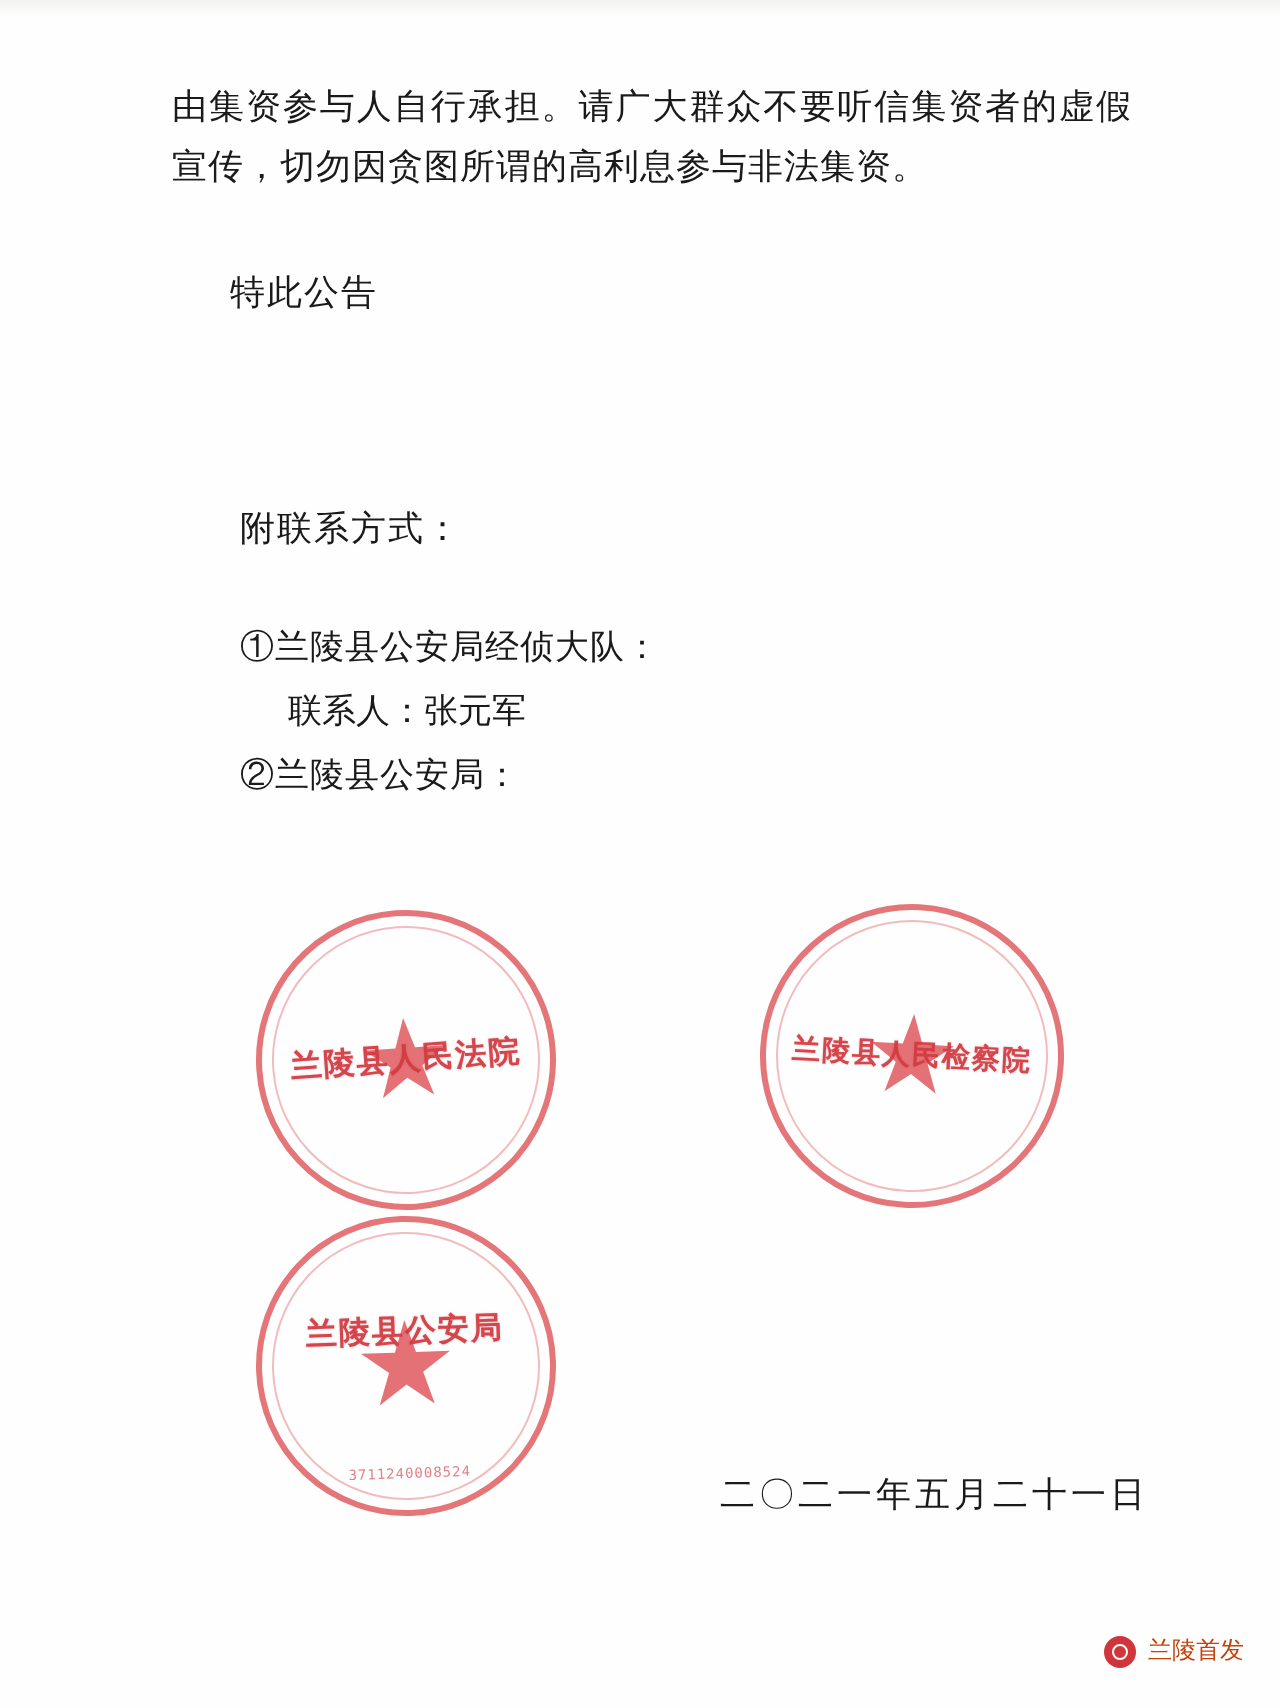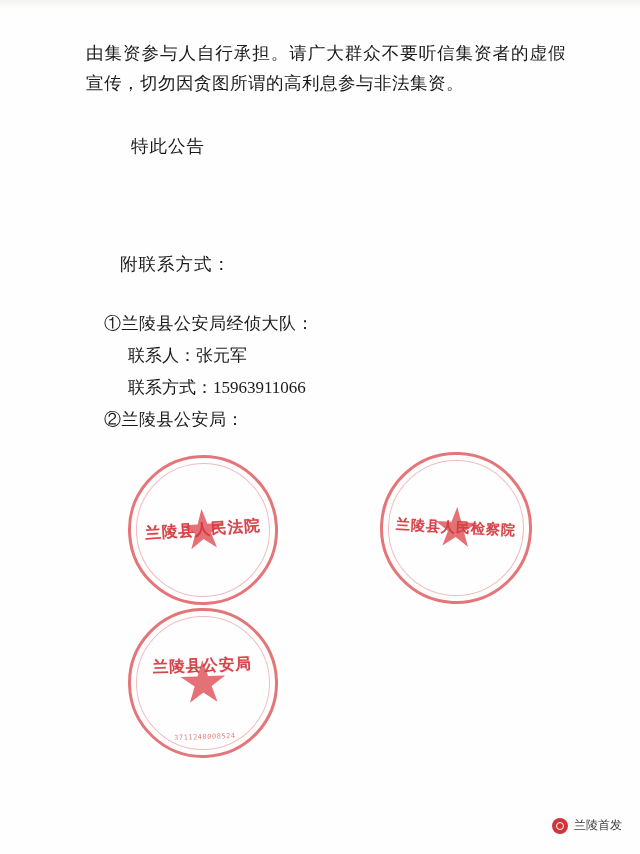--- a/index.html
+++ b/index.html
@@ -30,33 +30,32 @@
     line-height: 30px;
     letter-spacing: 0.5px;
     text-align: justify;
   }
   .notice-line {
     position: absolute;
     left: 115px;
     top: 134px;
     font-size: 17.5px;
     letter-spacing: 1px;
-    margin-left: 16px;
   }
   .contact-title {
     position: absolute;
     left: 120px;
     top: 252px;
     font-size: 17.5px;
     letter-spacing: 1px;
     text-align: center;
   }
   .contact-block {
     position: absolute;
-    left: 104px;
+    left: 120px;
     top: 308px;
     width: 460px;
     font-size: 17px;
     line-height: 32px;
   }
   .org-line {
     letter-spacing: 0.5px;
   }
   .person-line {
     padding-left: 24px;
@@ -149,21 +148,21 @@
 
   
   .footer-brand {
     position: absolute;
     right: 18px;
     bottom: 20px;
     display: flex;
     align-items: center;
     gap: 6px;
     font-size: 12px;
-    color: #404040;
+    color: #c2410c;
     font-family: "Liberation Sans", sans-serif;
   }
   .footer-brand .brand-mark {
     width: 16px;
     height: 16px;
     border-radius: 50%;
     background: #d0353a;
     position: relative;
     flex: 0 0 auto;
   }
@@ -197,21 +196,20 @@
   <div class="notice-line">特此公告</div>
 
   <div class="contact-title">附联系方式：</div>
 
   <div class="contact-block">
     <div class="org-line">
       <span>①</span><span>兰陵县公安局经侦大队：</span>
     </div>
     <div class="person-line">
       <span class="pname"><span>联系人：</span><span>张元军</span></span>
-      <span class="pphone"><span>联系方式：</span><span>15963911066</span></span>
     </div>
     <div class="org-line">
       <span>②</span><span>兰陵县公安局：</span>
     </div>
     <div class="person-line">
     </div>
   </div>
 
   <div class="seal" id="seal-court">
     <div class="ring-inner"></div>
@@ -225,19 +223,20 @@
     <div class="seal-text" style="font-size:14px;">兰陵县人民检察院</div>
   </div>
 
   <div class="seal" id="seal-police">
     <div class="ring-inner"></div>
     <div class="star" style="font-size:58px;">★</div>
     <div class="seal-text" style="top:38%;">兰陵县公安局</div>
     <div class="bottom-code">3711240008524</div>
   </div>
 
+  <div class="date-line">二〇二一年五月二十一日</div>
 
   <div class="footer-brand">
     <span class="brand-mark"></span>
     <span>兰陵首发</span>
   </div>
 
 </div>
 
 </body></html>

